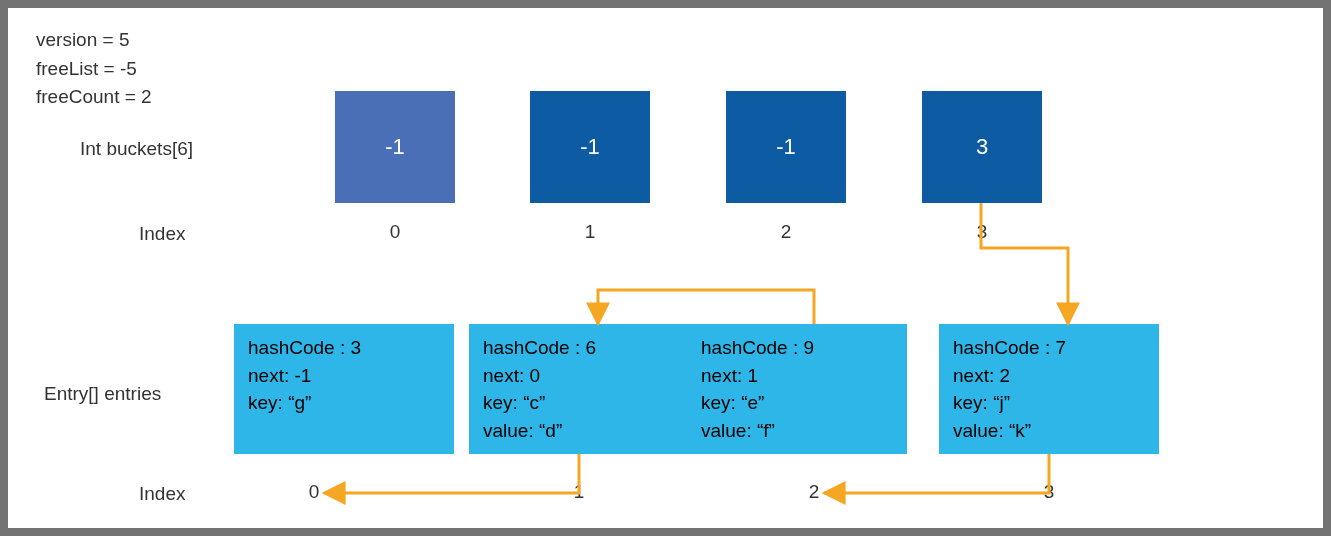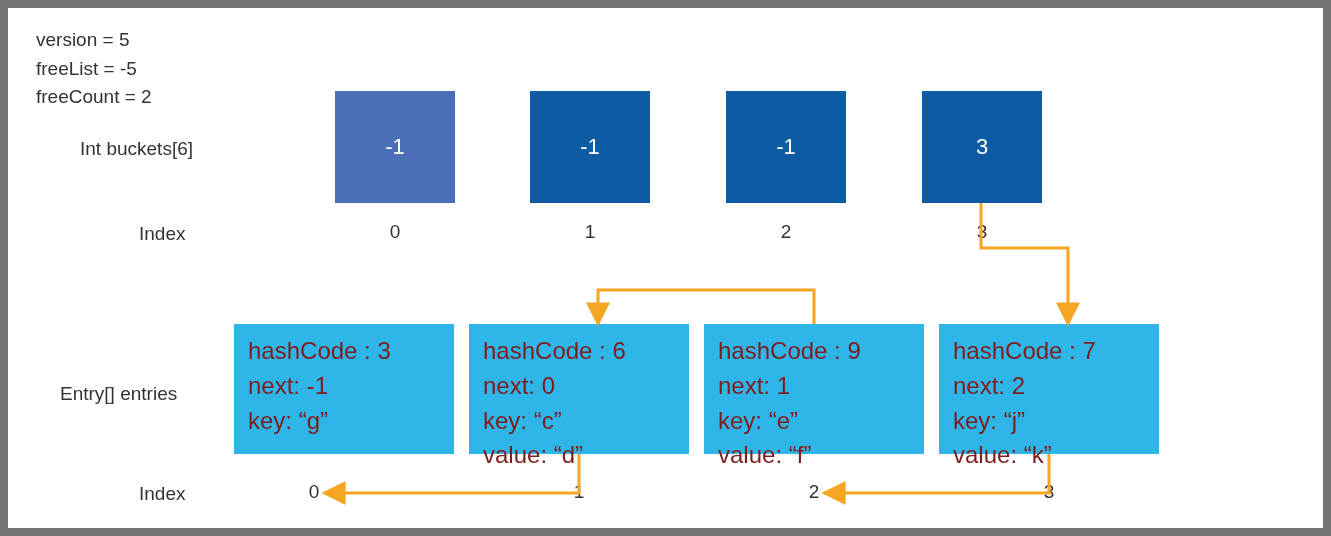--- a/index.html
+++ b/index.html
@@ -2,21 +2,21 @@
 <html><head>
 <meta charset="utf-8">
 <style>
   html,body{margin:0;padding:0;font-family:"Helvetica Neue",Arial,sans-serif;font-size:19px;color:#333;font-weight:300}
   .frame{position:relative;box-sizing:border-box;width:1331px;height:536px;border:8px solid #737373;background:#fff}
   .state{position:absolute;left:28px;top:18px;line-height:1.5}
   .lbl{position:absolute}
   .bucket{position:absolute;width:120px;height:112px;background:#0c5ba3;color:#fff;display:flex;align-items:center;justify-content:center;font-size:22px}
   .bucket.alt{background:#4a6fb6}
   .idx{position:absolute;text-align:center;width:120px}
-  .entry{position:absolute;width:220px;height:130px;background:#2eb6e8;color:#7f1d1d;padding:10px 14px;box-sizing:border-box;font-size:24px;line-height:1.45}
+  .entry{position:absolute;width:220px;height:130px;background:#2eb6e8;color:#000000;padding:10px 14px;box-sizing:border-box;font-size:19px;line-height:1.45}
   svg.arrows{position:absolute;left:0;top:0;width:1331px;height:536px;pointer-events:none}
 </style>
 </head>
 <body>
 
 <div class="frame">
 
   <div class="state">
     <div>version = 5</div>
     <div>freeList = -5</div>
@@ -37,35 +37,35 @@
     </div>
   <div class="bucket" style="left:914px;top:83px">
       <span>3</span>
     </div>
 
   <div class="idx" style="left:327px;top:213px">0</div>
   <div class="idx" style="left:522px;top:213px">1</div>
   <div class="idx" style="left:718px;top:213px">2</div>
   <div class="idx" style="left:914px;top:213px">3</div>
 
-  <div class="lbl" style="left:52px;top:375px">Entry[] entries</div>
+  <div class="lbl" style="left:36px;top:375px">Entry[] entries</div>
   <div class="lbl" style="left:131px;top:475px">Index</div>
 
   <div class="entry" style="left:226px;top:316px">
     <div><span>hashCode : </span><span>3</span></div>
     <div><span>next: </span><span>-1</span></div>
     <div><span>key: </span><span>“g”</span></div>
   </div>
   <div class="entry" style="left:461px;top:316px">
     <div><span>hashCode : </span><span>6</span></div>
     <div><span>next: </span><span>0</span></div>
     <div><span>key: </span><span>“c”</span></div>
     <div><span>value: </span><span>“d”</span></div>
   </div>
-  <div class="entry" style="left:696px;top:316px">
+  <div class="entry" style="left:679px;top:316px">
     <div><span>hashCode : </span><span>9</span></div>
     <div><span>next: </span><span>1</span></div>
     <div><span>key: </span><span>“e”</span></div>
     <div><span>value: </span><span>“f”</span></div>
   </div>
   <div class="entry" style="left:931px;top:316px">
     <div><span>hashCode : </span><span>7</span></div>
     <div><span>next: </span><span>2</span></div>
     <div><span>key: </span><span>“j”</span></div>
     <div><span>value: </span><span>“k”</span></div>

